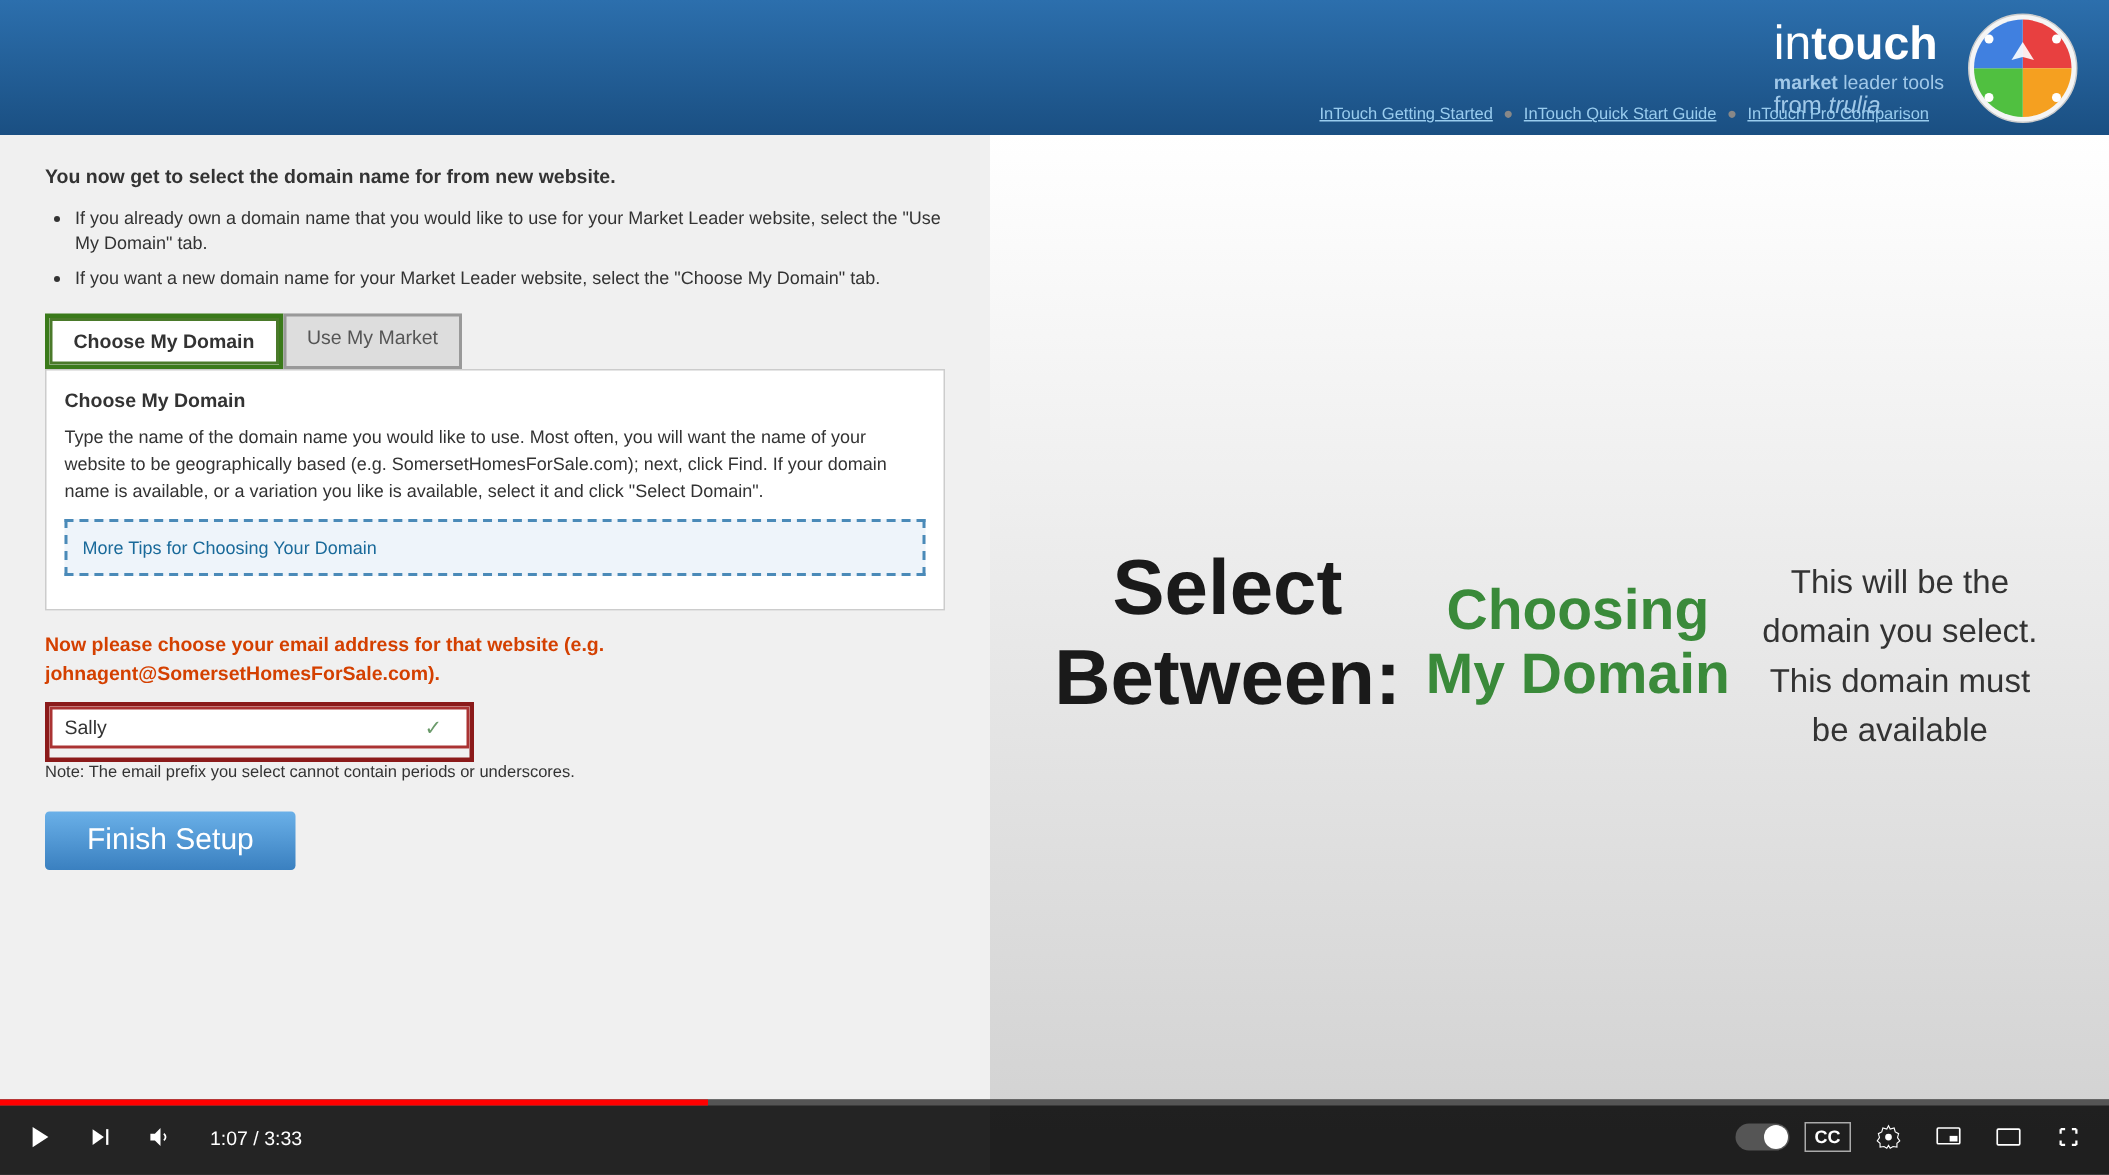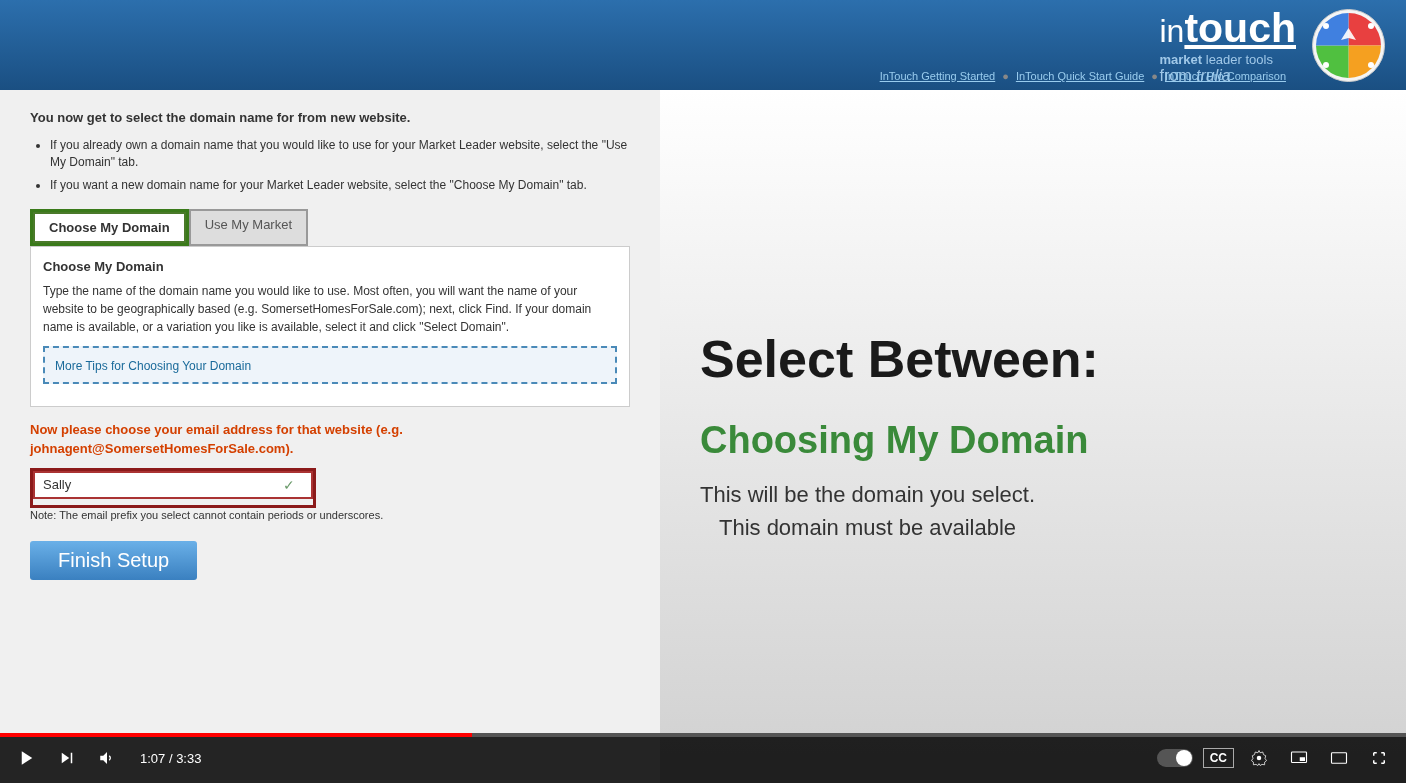--- a/index.html
+++ b/index.html
@@ -18,21 +18,21 @@
     }
     .header-logo-area {
       display: flex;
       align-items: center;
       gap: 15px;
     }
     .intouch-logo {
       text-align: left;
     }
     .intouch-logo .in { color: #ffffff; font-size: 32px; font-weight: 300; }
-    .intouch-logo .touch { color: #ffffff; font-size: 41px; font-weight: 700; text-decoration: underline; }
+    .intouch-logo .touch { color: #ffffff; font-size: 31px; font-weight: 700; }
     .intouch-logo .subtitle { color: #a0c8e8; font-size: 13px; }
     .intouch-logo .subtitle .market { font-weight: 700; }
     .intouch-logo .from-trulia { color: #a0c8e8; font-size: 16px; }
 
     .header-links {
       position: absolute;
       bottom: 8px;
       right: 120px;
       display: flex;
       align-items: flex-start;
@@ -222,22 +222,22 @@
       font-size: 20px;
       cursor: pointer;
       border-radius: 3px;
     }
 
     
     .video-right {
       flex: 1;
       background: linear-gradient(to bottom, #ffffff, #d0d0d0);
       display: flex;
-      flex-direction: column;
-      align-items: flex-start;
+      flex-direction: row;
+      align-items: center;
       justify-content: center;
       padding: 40px;
     }
 
     .select-title {
       font-size: 52px;
       font-weight: 700;
       color: #1a1a1a;
       margin-bottom: 30px;
       text-align: center;

